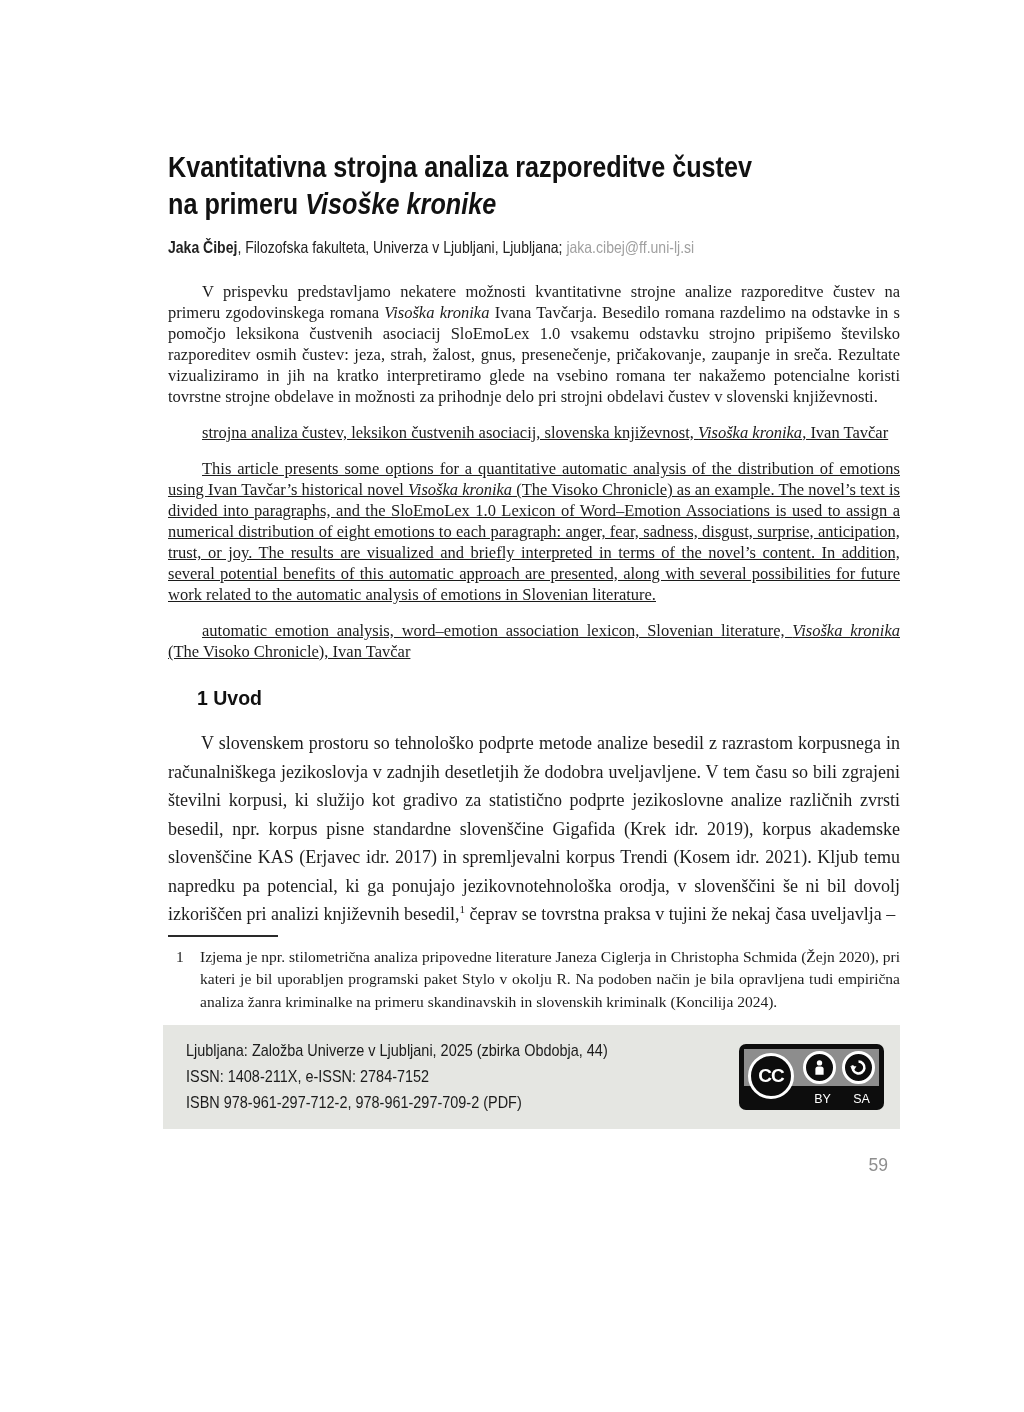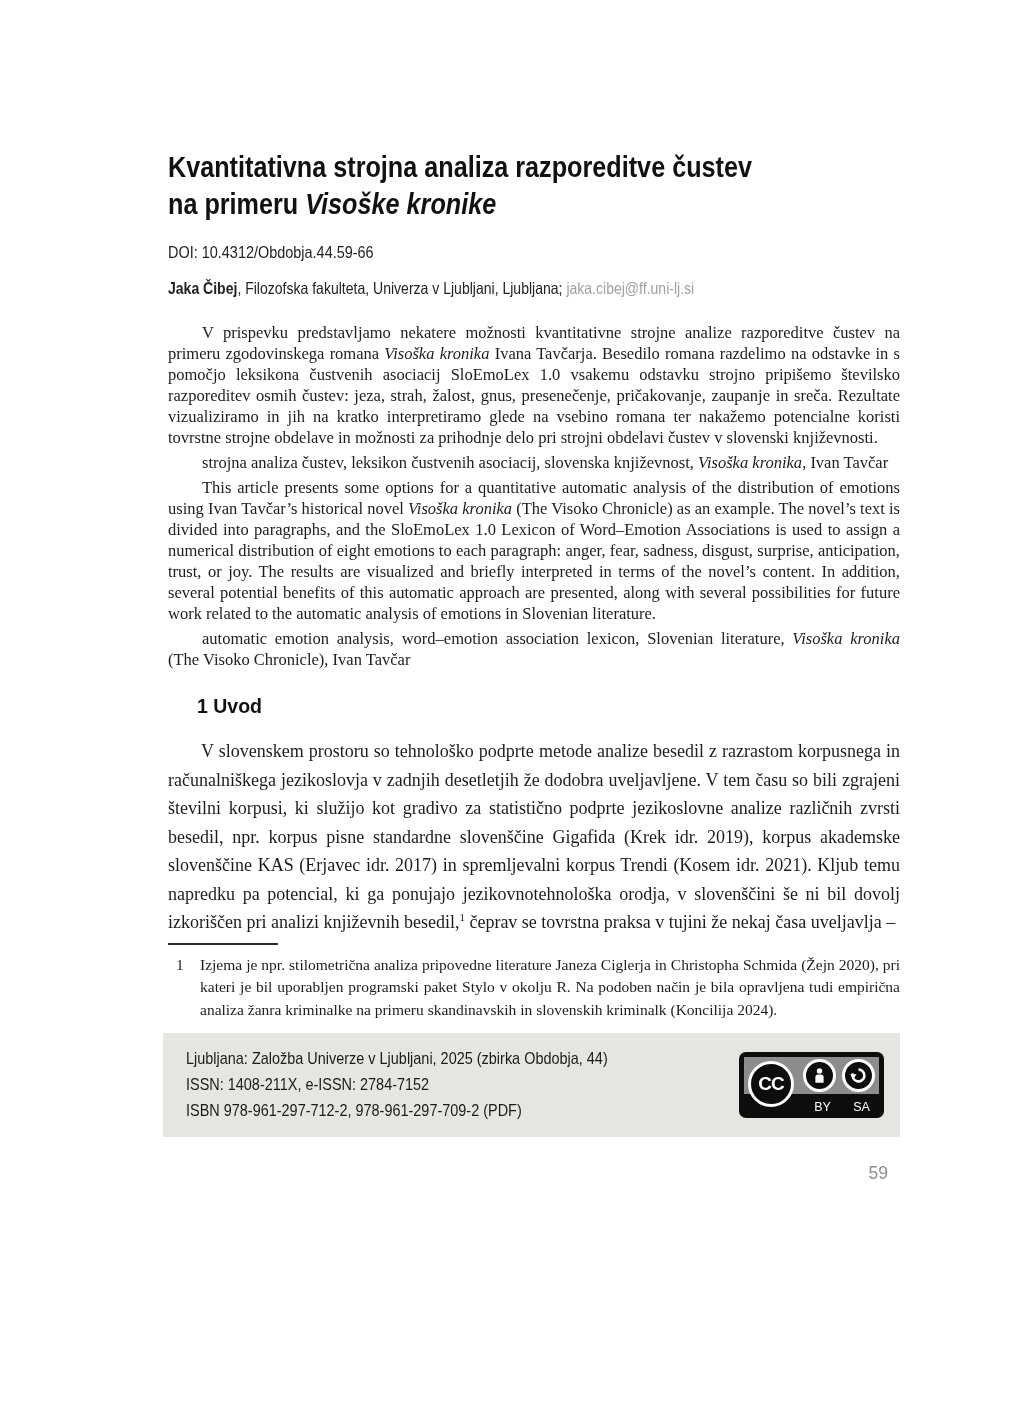--- a/index.html
+++ b/index.html
@@ -48,21 +48,21 @@
   .author-line { margin-top: 16px; font-size: 16.5px; color: #222; }
   .author-line .author-name { font-weight: bold; }
   .author-line .author-email { color: #a0a0a0; text-decoration: none; }
   .abs {
     margin-top: 23px;
     font-size: 16.5px;
     line-height: 21px;
     text-align: justify;
     text-indent: 34px;
   }
-  .abs + .abs { margin-top: 4px; }
+  .abs + .abs { margin-top: 15px; text-decoration: underline; }
   .kw-en { margin-top: 10px; }
   .section-heading {
     margin-top: 25px;
     padding-left: 29px;
     font-family: "Liberation Sans", sans-serif;
     font-weight: bold;
     font-size: 19.5px;
     color: #111;
   }
   .body-par {
@@ -165,23 +165,20 @@
 <body>
 
 <div class="page">
 
 
   <h1 class="article-title">
     <span class="tline">Kvantitativna strojna analiza razporeditve čustev</span>
     <span class="tline"><span>na primeru </span><i>Visoške kronike</i></span>
   </h1>
 
-  <div class="doi-line">
-    <span class="cond">DOI: 10.4312/Obdobja.44.59-66</span>
-  </div>
 
   <div class="author-line">
     <span class="cond"><span class="author-name">Jaka Čibej</span><span>, Filozofska fakulteta, Univerza v Ljubljani, Ljubljana; </span><a href="#" class="author-email">jaka.cibej@ff.uni-lj.si</a></span>
   </div>
 
   <p class="abs"><span>V prispevku predstavljamo nekatere možnosti kvantitativne strojne analize razporeditve čustev na primeru zgodovinskega romana </span><i>Visoška kronika</i><span> Ivana Tavčarja. Besedilo romana razdelimo na odstavke in s pomočjo leksikona čustvenih asociacij SloEmoLex 1.0 vsakemu odstavku strojno pripišemo številsko razporeditev osmih čustev: jeza, strah, žalost, gnus, presenečenje, pričakovanje, zaupanje in sreča. Rezultate vizualiziramo in jih na kratko interpretiramo glede na vsebino romana ter nakažemo potencialne koristi tovrstne strojne obdelave in možnosti za prihodnje delo pri strojni obdelavi čustev v slovenski književnosti.</span></p>
 
   <p class="abs"><span>strojna analiza čustev, leksikon čustvenih asociacij, slovenska književnost, </span><i>Visoška kronika</i><span>, Ivan Tavčar</span></p>
 
   <p class="abs"><span>This article presents some options for a quantitative automatic analysis of the distribution of emotions using Ivan Tavčar’s historical novel </span><i>Visoška kronika</i><span> (The Visoko Chronicle) as an example. The novel’s text is divided into paragraphs, and the SloEmoLex 1.0 Lexicon of Word–Emotion Associations is used to assign a numerical distribution of eight emotions to each paragraph: anger, fear, sadness, disgust, surprise, anticipation, trust, or joy. The results are visualized and briefly interpreted in terms of the novel’s content. In addition, several potential benefits of this automatic approach are presented, along with several possibilities for future work related to the automatic analysis of emotions in Slovenian literature.</span></p>

